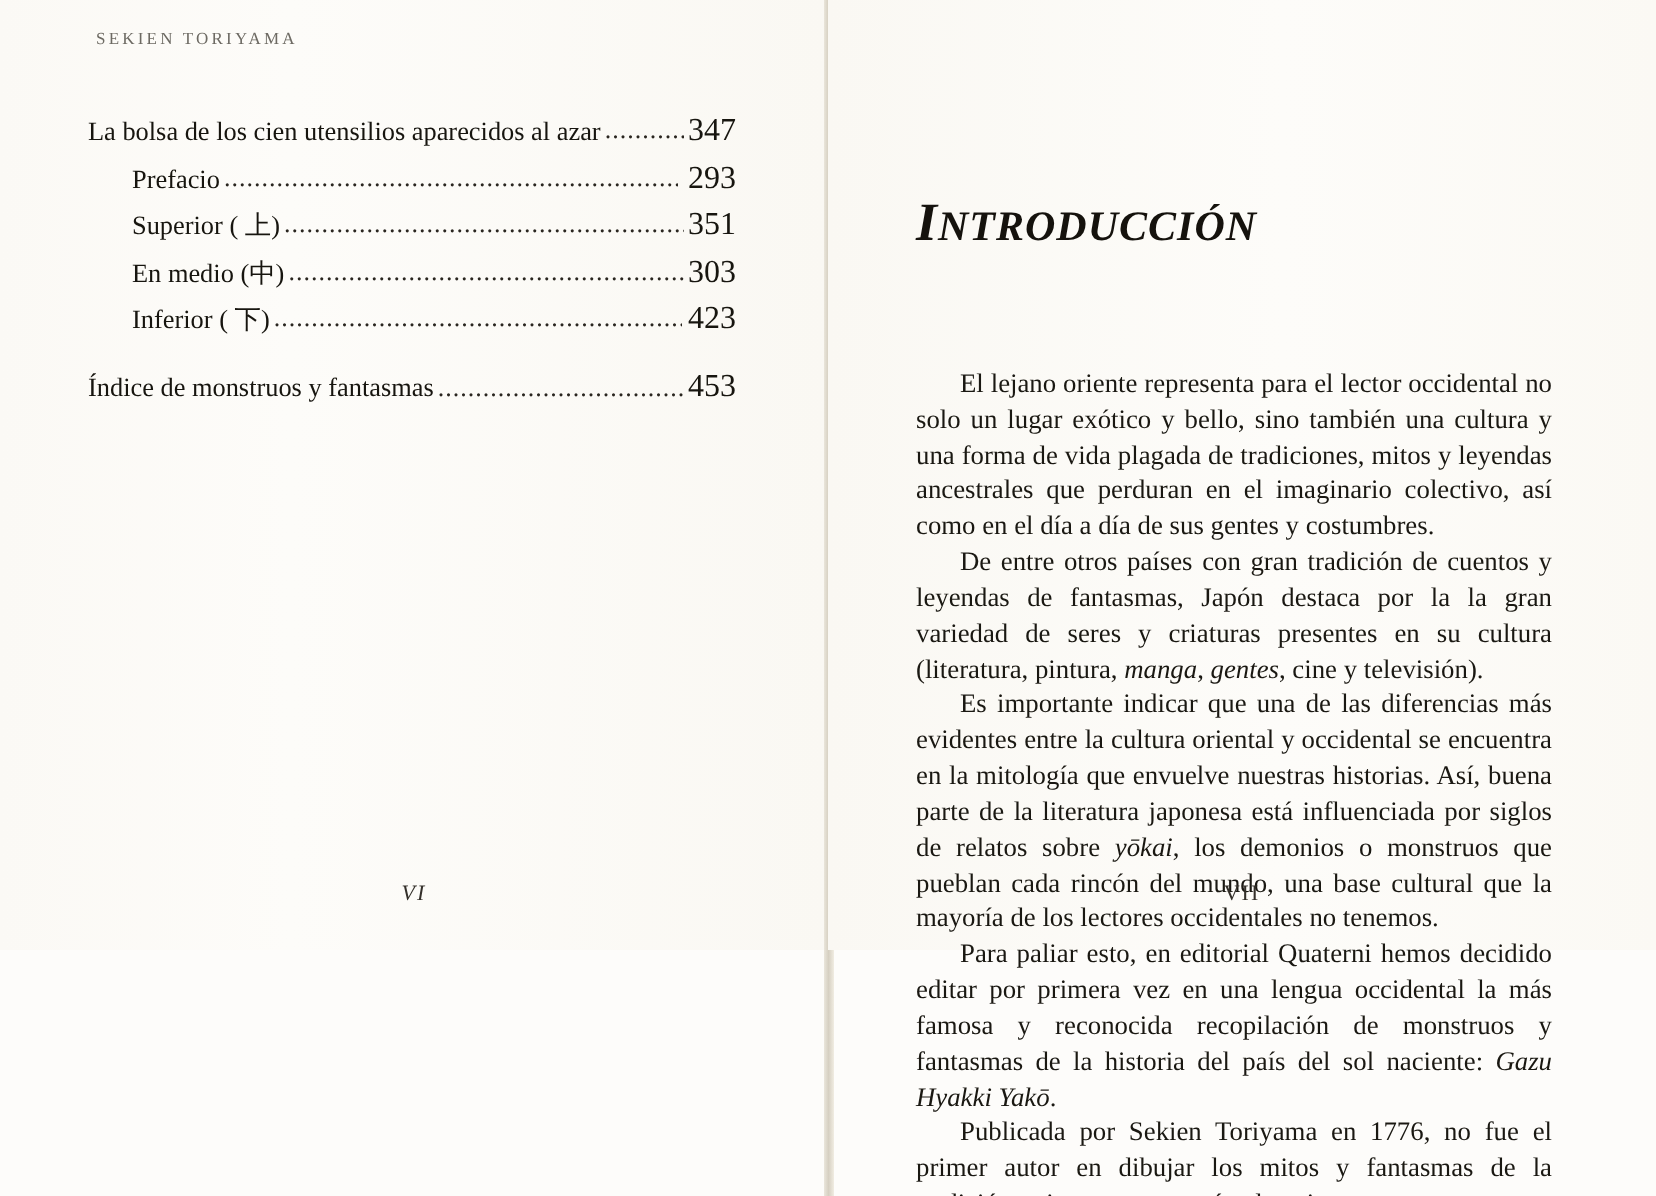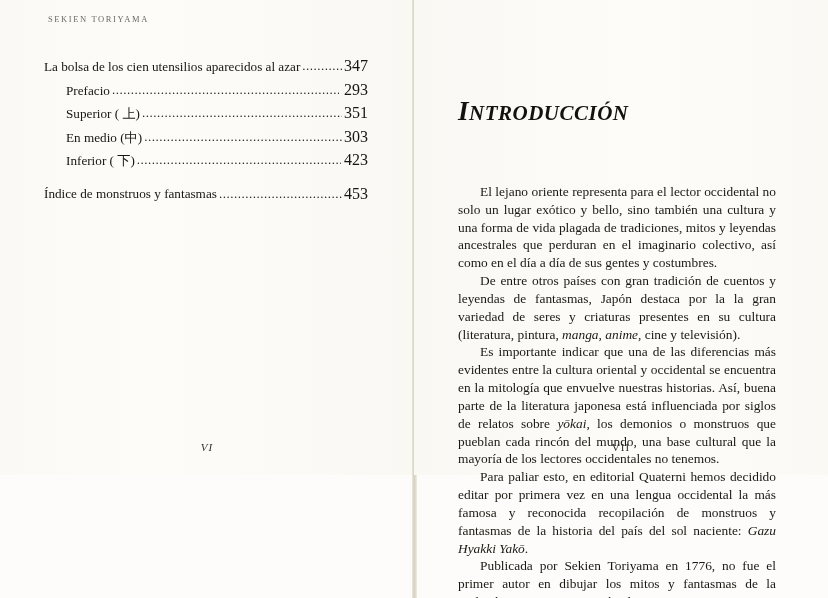--- a/index.html
+++ b/index.html
@@ -180,21 +180,21 @@
     <div class="folio folio-left">VI</div>
   </div>
 
   <div class="gutter"></div>
 
   <div class="page page-right">
     <h1 class="chapter-title"><span>I</span><span class="small">NTRODUCCIÓN</span></h1>
 
     <div class="body-text">
       <p>El lejano oriente representa para el lector occidental no solo un lugar exótico y bello, sino también una cultura y una forma de vida plagada de tradiciones, mitos y leyendas ancestrales que perduran en el imaginario colectivo, así como en el día a día de sus gentes y costumbres.</p>
-      <p>De entre otros países con gran tradición de cuentos y leyendas de fantasmas, Japón destaca por la  la gran variedad de seres y criaturas presentes en su cultura (literatura, pintura, <em>manga</em>, <em>anime</em>, cine y televisión).</p>
+      <p>De entre otros países con gran tradición de cuentos y leyendas de fantasmas, Japón destaca por la  la gran variedad de seres y criaturas presentes en su cultura (literatura, pintura, <em>manga</em>, <em>gentes</em>, cine y televisión).</p>
       <p>Es importante indicar que una de las diferencias más evidentes entre la cultura oriental y occidental se encuentra en la mitología que envuelve nuestras historias. Así, buena parte de la literatura japonesa está influenciada por siglos de relatos sobre <em>yōkai</em>, los demonios o monstruos que pueblan cada rincón del mundo, una base cultural que la mayoría de los lectores occidentales no tenemos.</p>
       <p>Para paliar esto, en editorial Quaterni hemos decidido editar por primera vez en una lengua occidental la más famosa y reconocida recopilación de monstruos y fantasmas de la historia del país del sol naciente: <em>Gazu Hyakki Yakō</em>.</p>
       <p>Publicada por Sekien Toriyama en 1776, no fue el primer autor en dibujar los mitos y fantasmas de la tradición nipona, pero sí el primero en crear una enciclopedia o guía ilustrada de los mismos. Sus monstruos y  han perdurado durante</p>
     </div>
 
     <div class="folio folio-right">VII</div>
   </div>
 
 </div>
 

